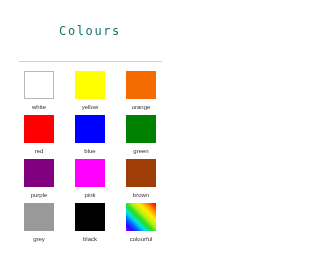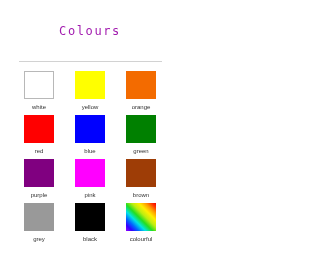--- a/index.html
+++ b/index.html
@@ -112,21 +112,21 @@
     text-align: center;
     white-space: nowrap;
   }
 </style>
 </head>
 <body style="background: rgb(255, 255, 255);">
 
 <div class="worksheet">
 
   <div class="title-area">
-    <h1 class="title" style="color: #a21caf;">Colours</h1>
+    <h1 class="title" style="color: #0f766e;">Colours</h1>
   </div>
 
   <div class="divider-wrap">
     <span class="divider" style="background: rgb(210, 210, 210);"></span>
   </div>
 
   <div class="grid">
 
     <div class="grid-row">
       <div class="cell">

